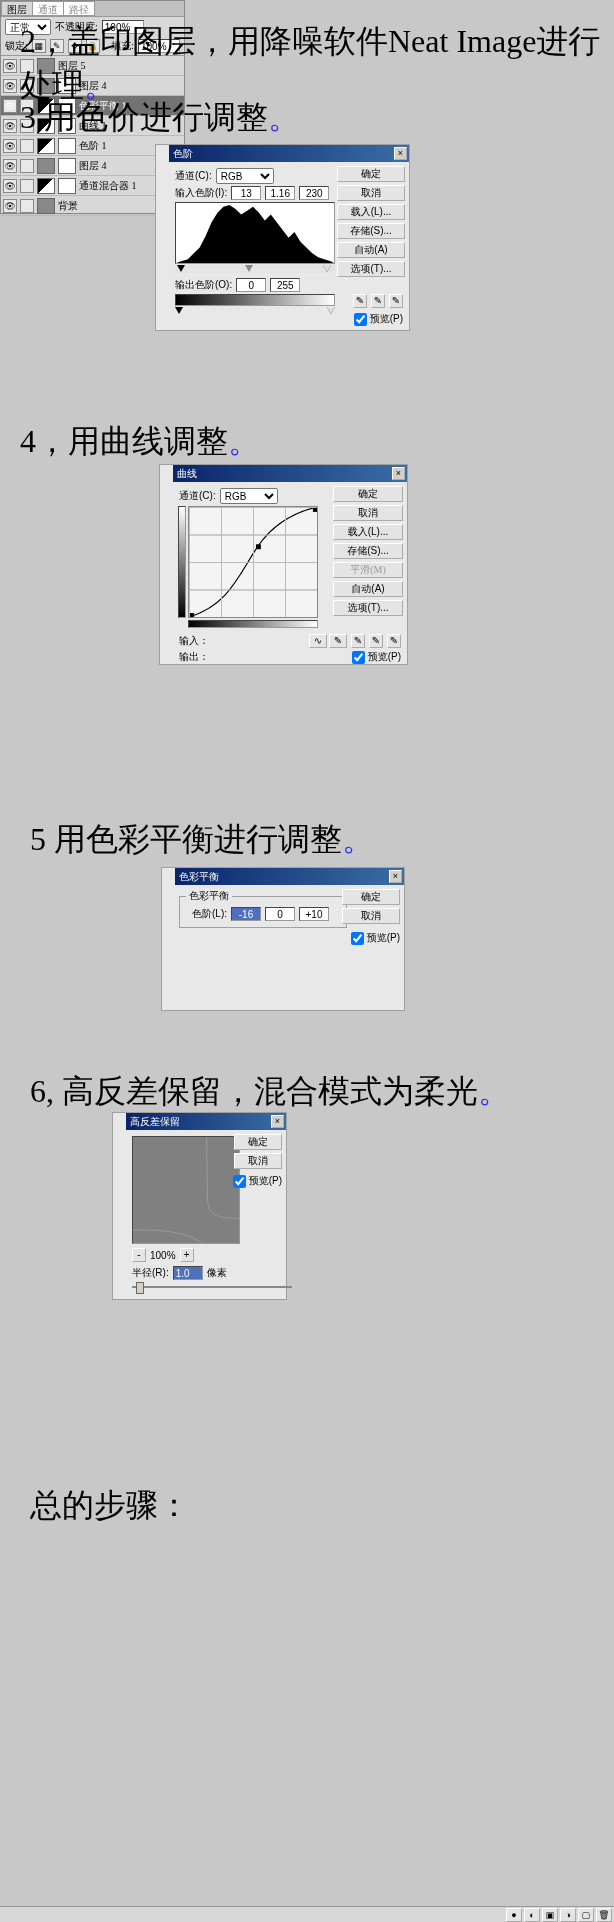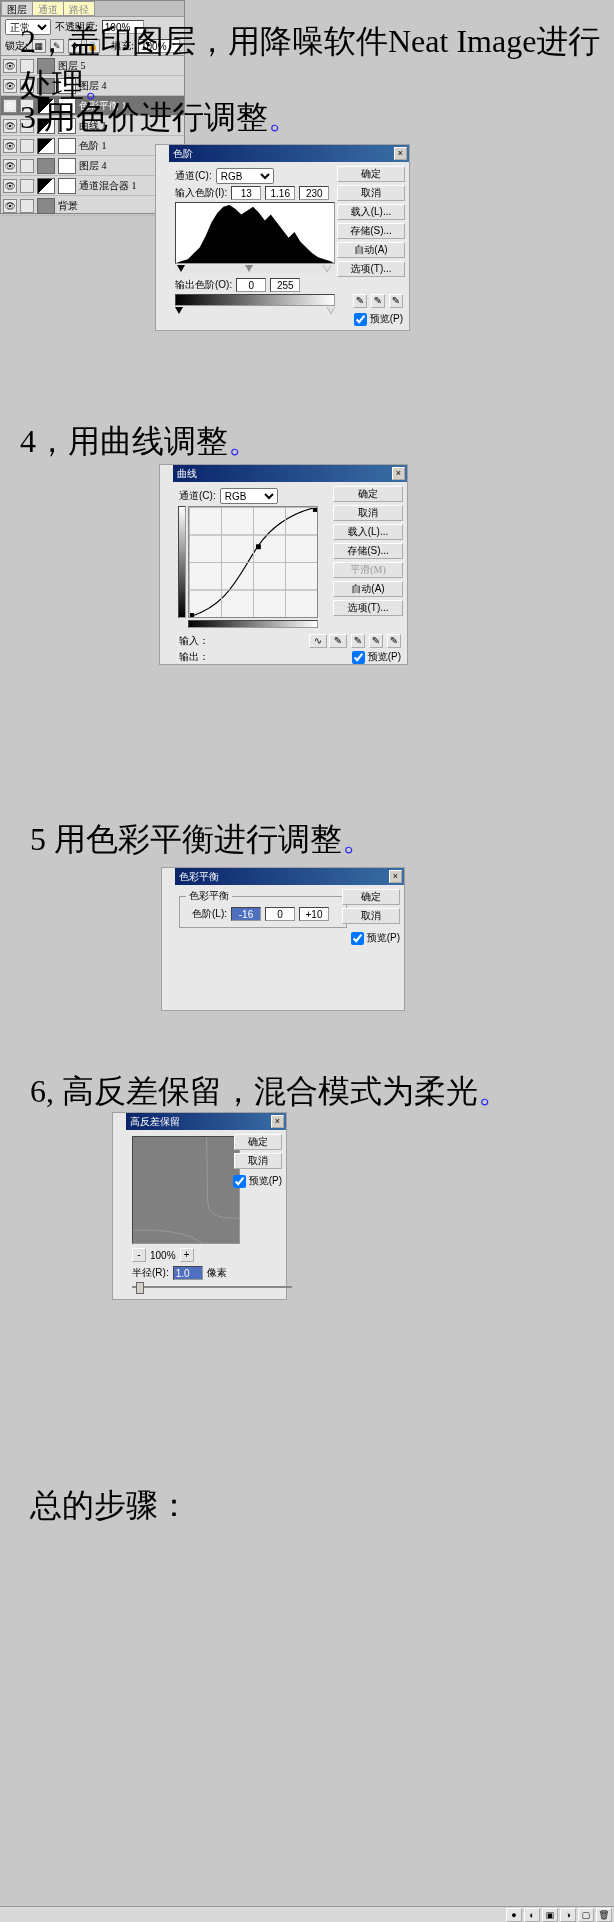--- a/index.html
+++ b/index.html
@@ -145,21 +145,21 @@
   #hp .radslider .track { position:absolute; left:0; right:0; top:4px; height:2px; background:#888; }
   #hp .radslider .thumb { position:absolute; top:0; left:4px; width:8px; height:12px; background:#d4d0c8; border:1px solid #666; }
   #hp .rbtns { position:absolute; right:4px; top:4px; width:48px; display:flex; flex-direction:column; gap:3px;}
   #hp .rbtns .btn { height:16px; line-height:14px; }
   #hp .prev { position:absolute; right:4px; top:44px; font-size:10px; }
 
   
   #layers { left:172px; top:1592px; width:185px; height:214px; background:#d8d8d8; border:1px solid #888;}
   #layers .tabs { height:16px; display:flex; background:#c0c0c0; font-size:10px; border-bottom:1px solid #999;}
   #layers .tabs .tab { padding:1px 5px; border:1px solid #999; background:#d8d8d8; margin-right:-1px;}
-  #layers .tabs .tab.dim { color:#888; background:#fef9c3;}
+  #layers .tabs .tab.dim { color:#888; background:#ffffff;}
   #layers .row1 { display:flex; align-items:center; gap:4px; padding:2px 4px; font-size:10px;}
   #layers .row1 select { font-size:10px; height:16px; width:46px;}
   #layers .row1 .field { width:42px; }
   #layers .layerlist { border-top:1px solid #999; }
   #layers .layer { display:flex; align-items:center; height:20px; border-bottom:1px solid #bbb; font-size:10px; gap:3px; padding:0 2px;}
   #layers .layer.sel { background:#737373; color:#fff;}
   #layers .eye { width:14px; height:14px; border:1px solid #888; background:#e8e8e8; text-align:center; line-height:12px; font-size:9px;}
   #layers .link { width:14px; height:14px; border:1px solid #888; background:#e8e8e8;}
   #layers .thumb1 { width:18px; height:16px; background:#888; border:1px solid #666; flex-shrink:0;}
   #layers .thumb2 { width:18px; height:16px; background:#fff; border:1px solid #666; flex-shrink:0;}

